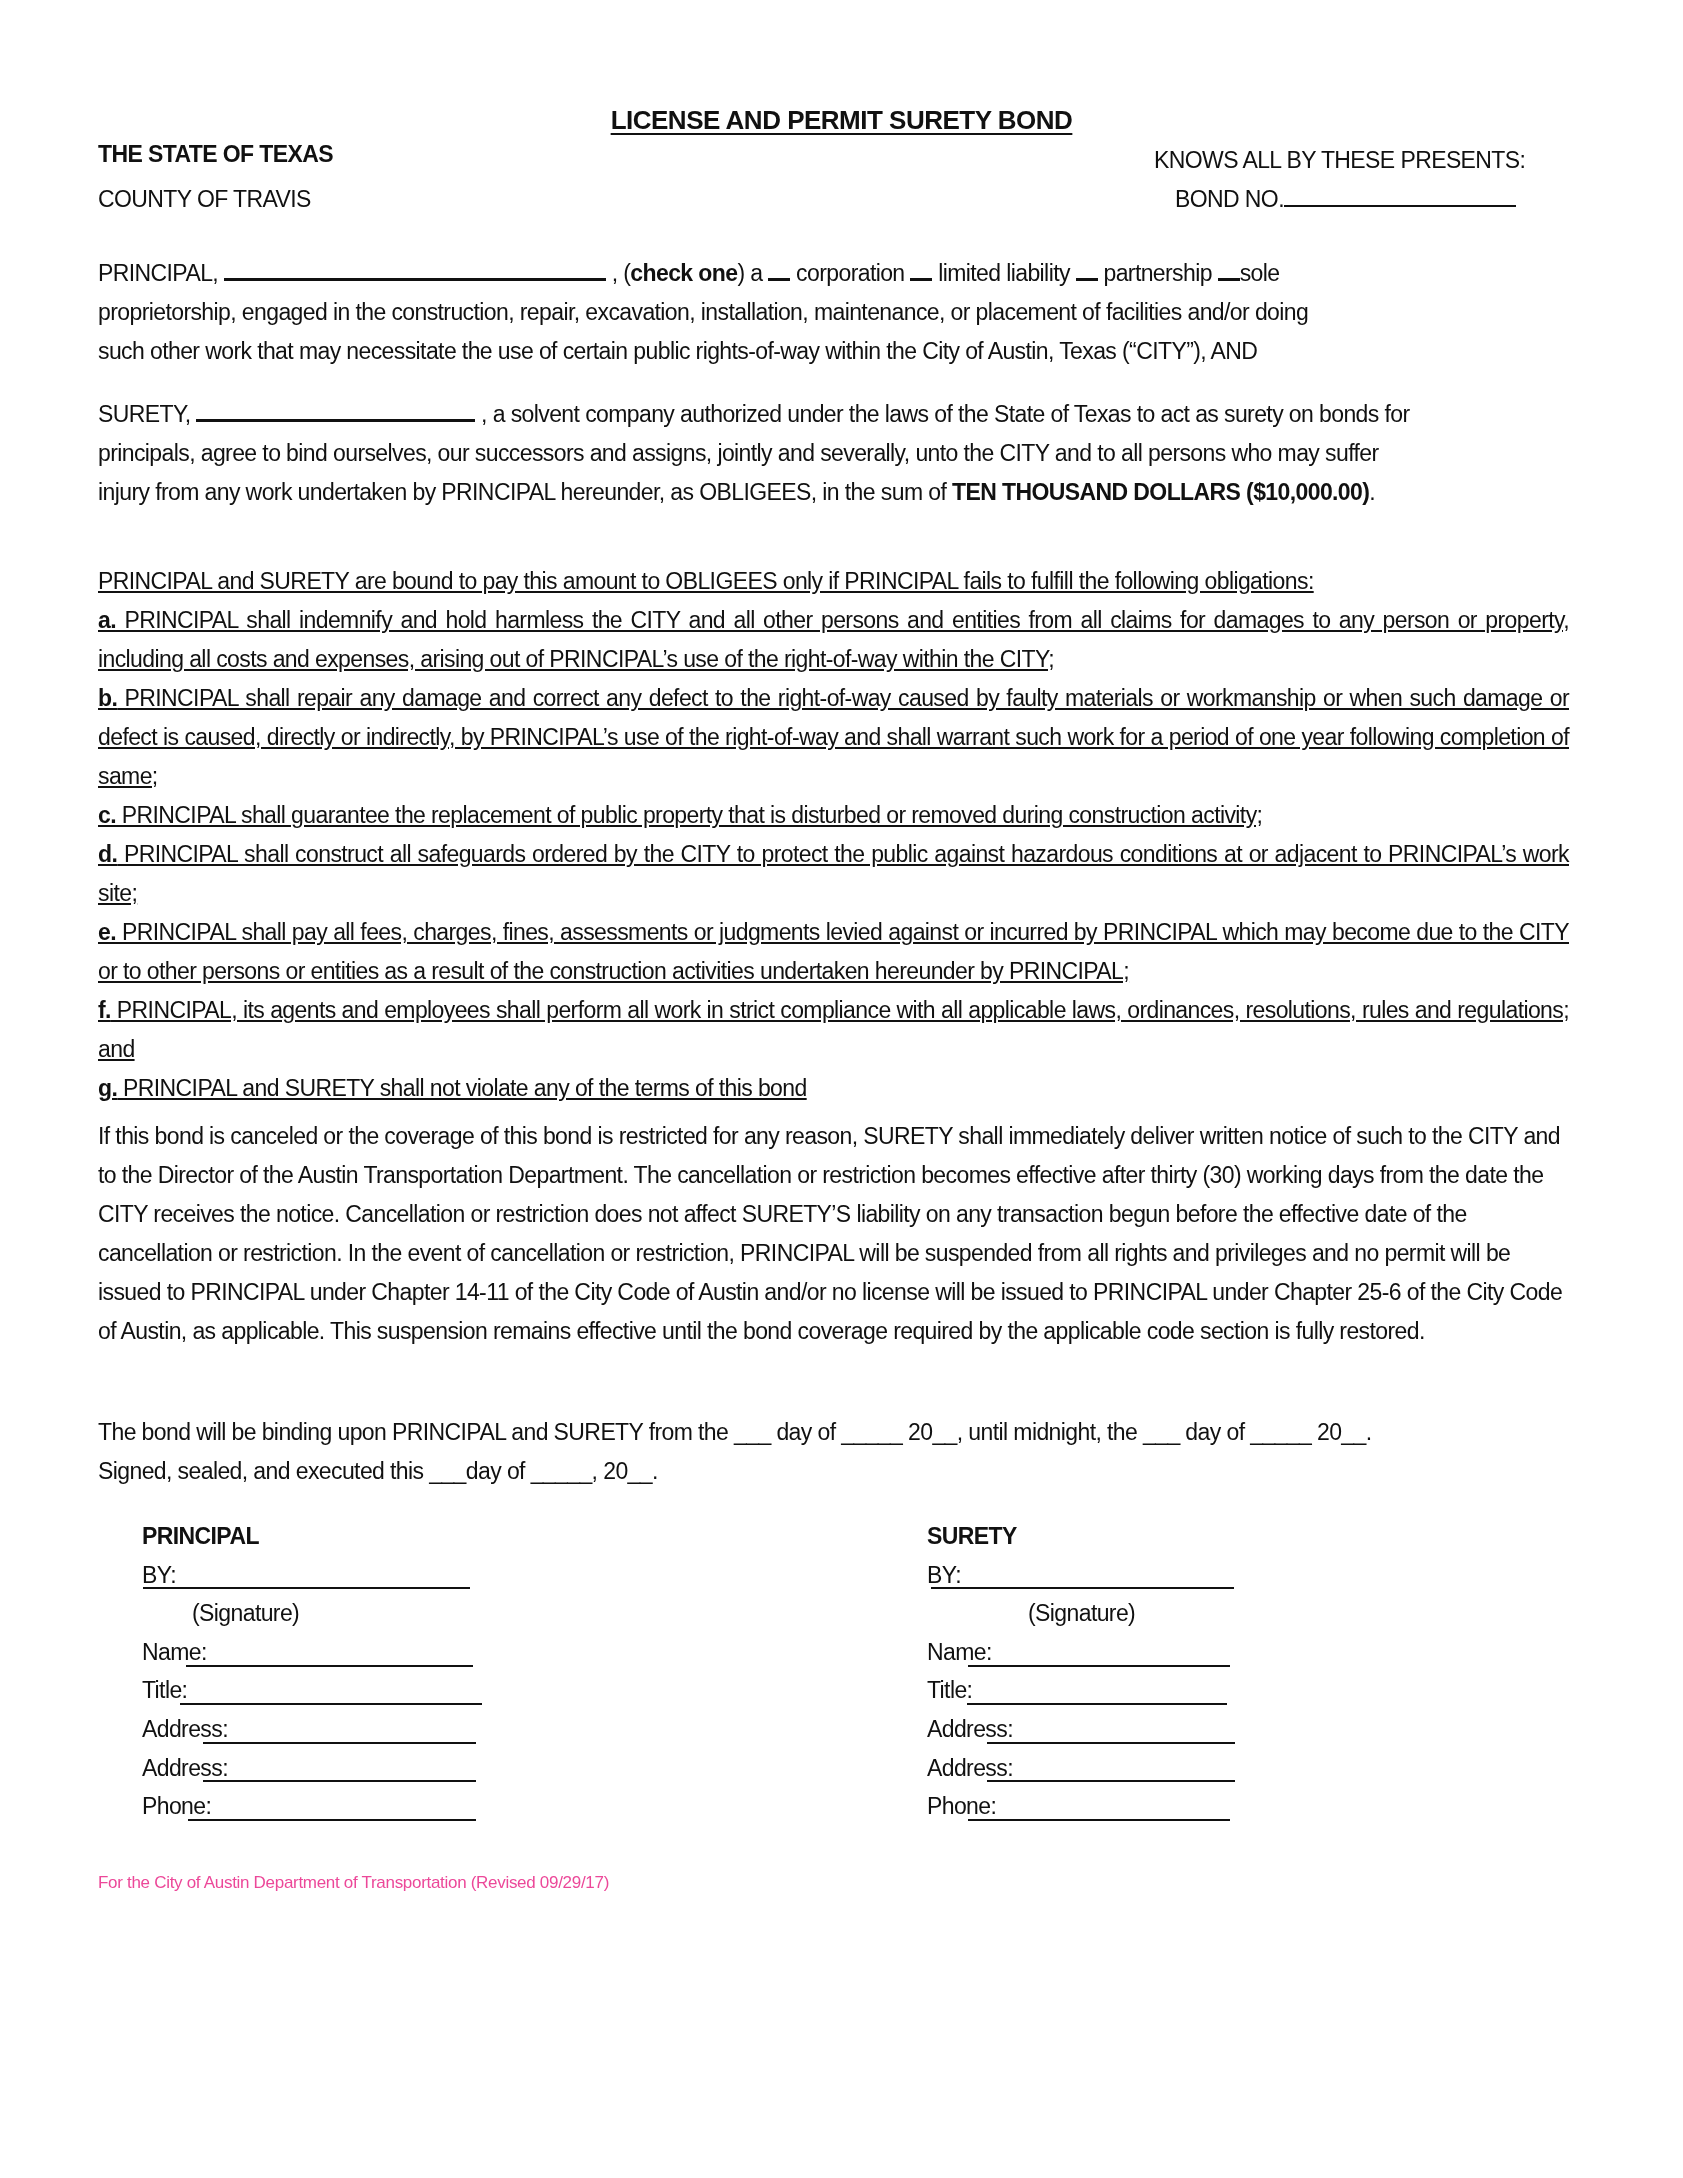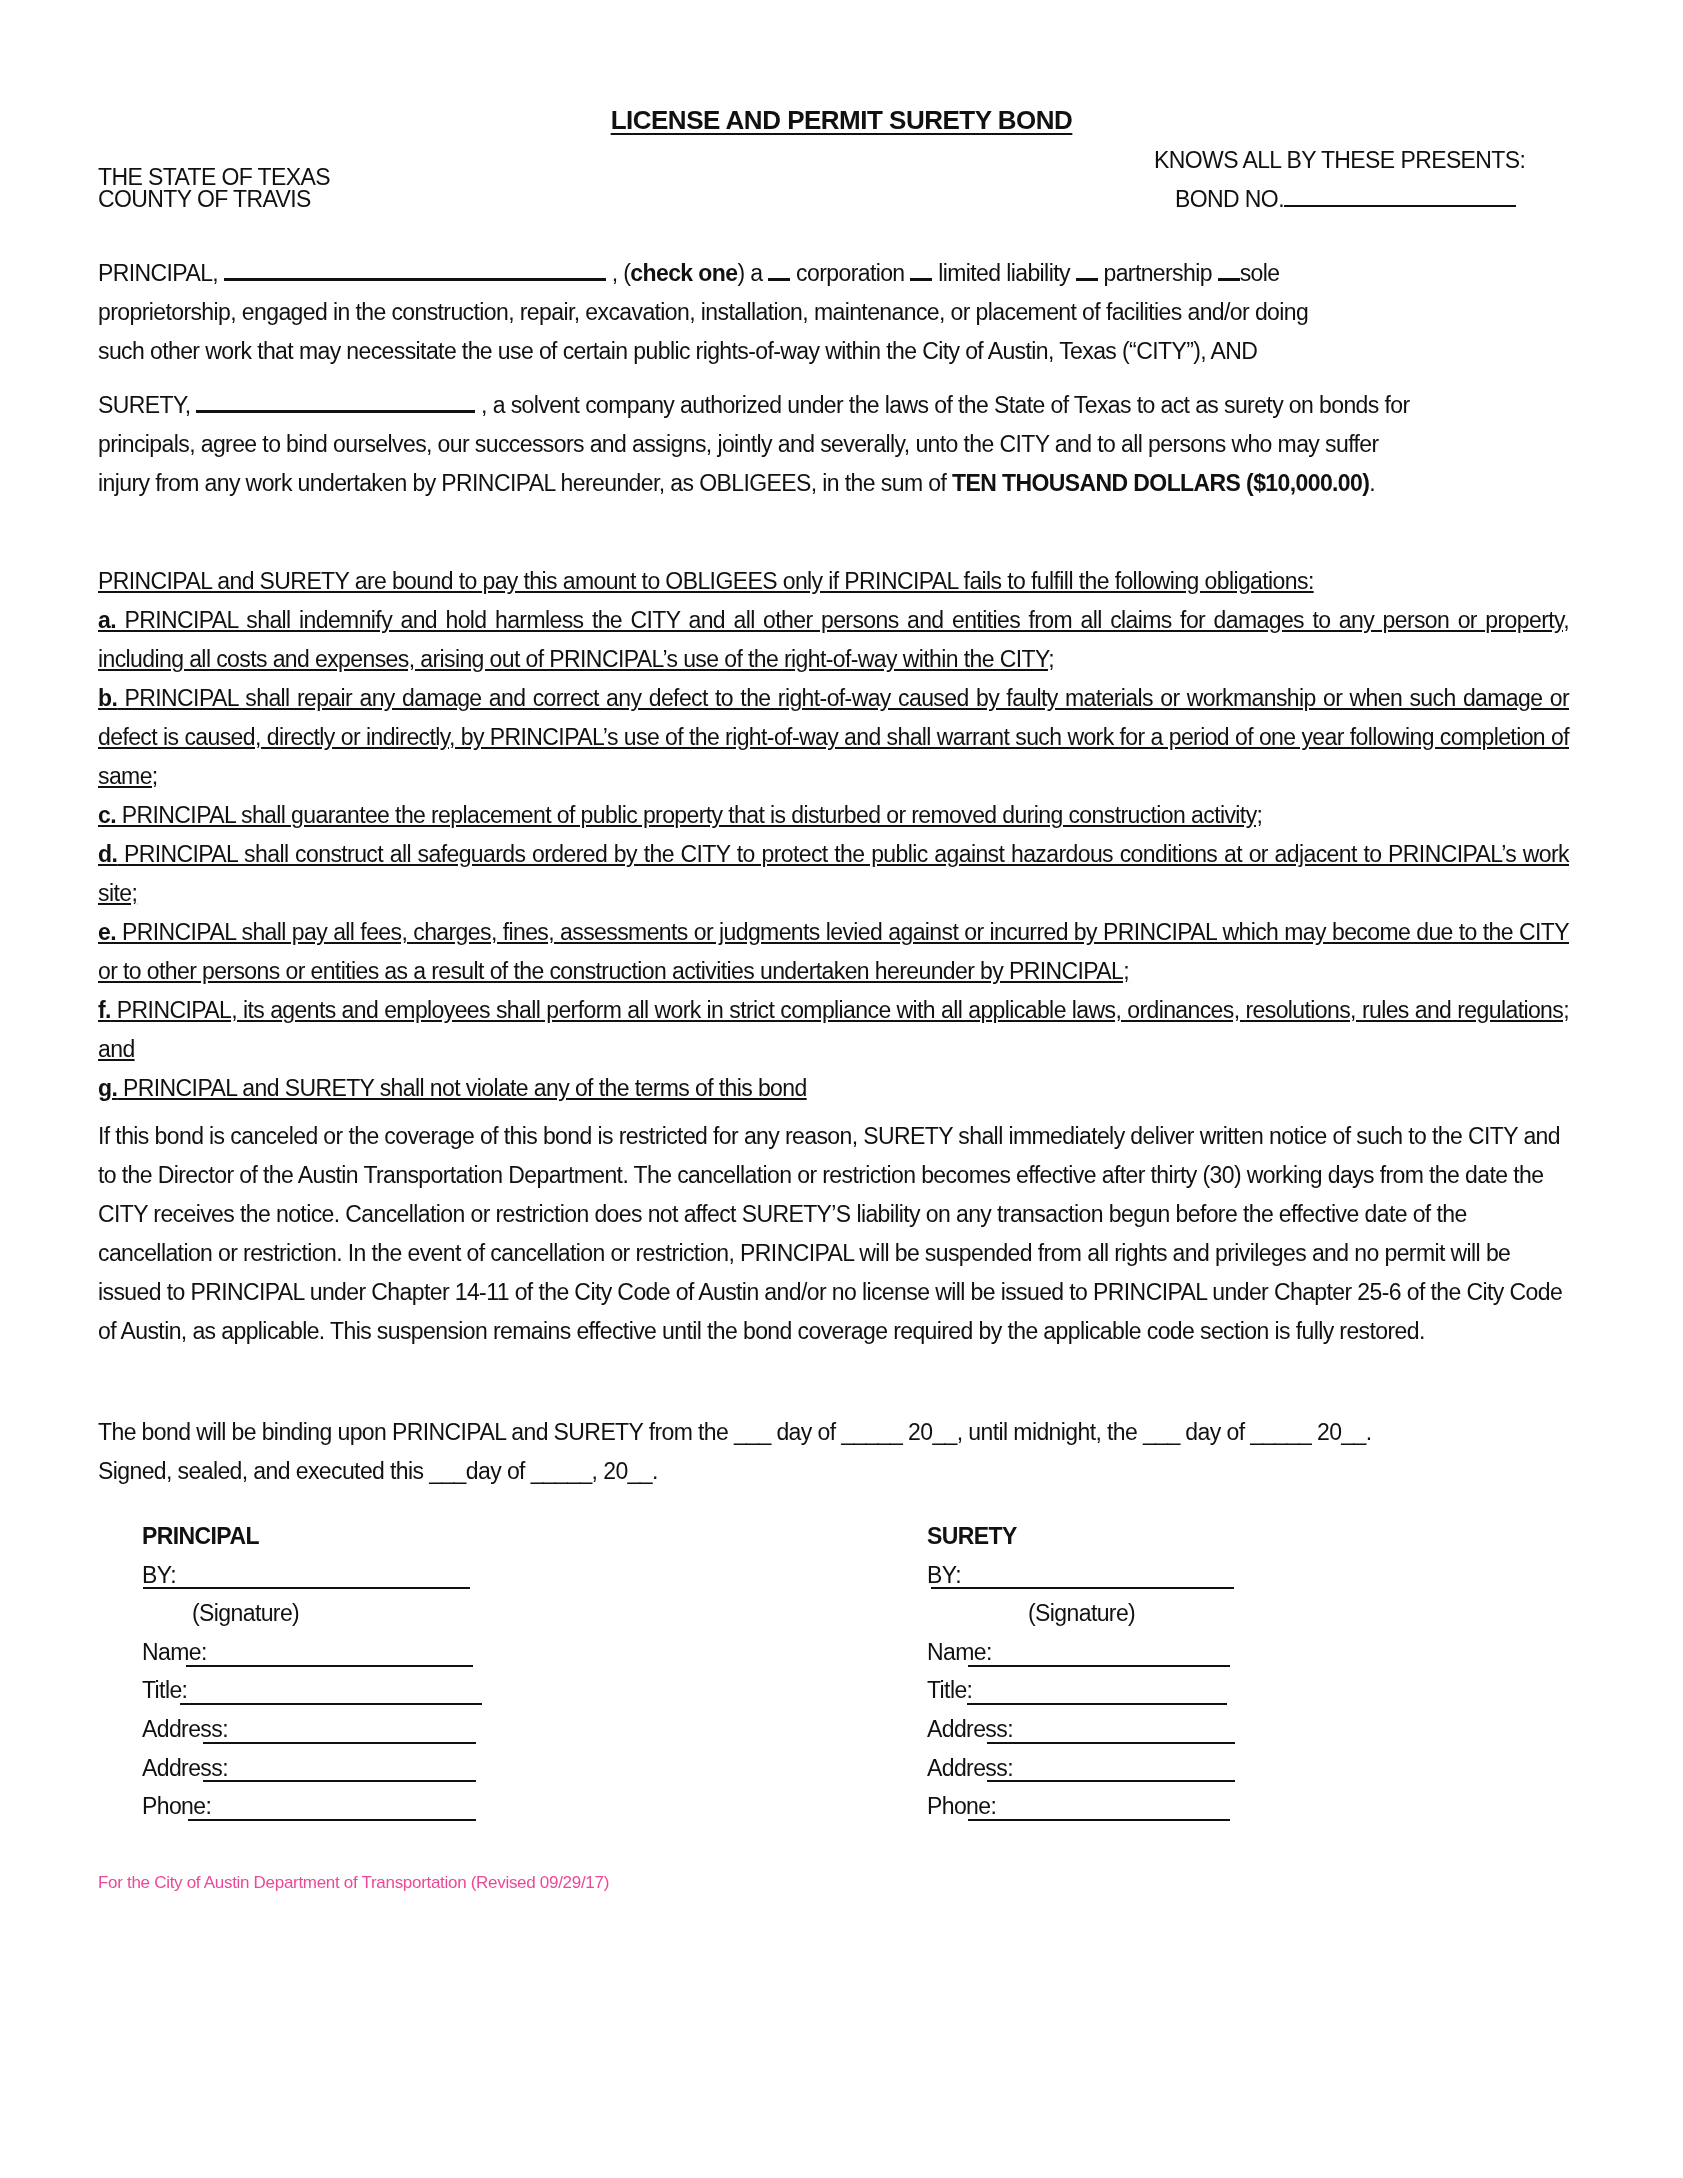--- a/index.html
+++ b/index.html
@@ -18,21 +18,21 @@
   .sig-line { position: absolute; border-bottom: 2px solid #111; height: 0; }
   .footer { position: absolute; left: 98px; top: 1873px; font-size: 17px; letter-spacing: -0.3px; color: #ec4899; }
 </style>
 </head>
 <body>
 
 <div class="page">
 
   <div class="t title">LICENSE AND PERMIT SURETY BOND</div>
 
-  <div class="t" style="left:98px; top:166px;">THE STATE OF TEXAS</div>
+  <div class="t" style="left:98px; top:143px;font-weight:bold;">THE STATE OF TEXAS</div>
   <div class="t" style="left:98px; top:188px;">COUNTY OF TRAVIS</div>
   <div class="t" style="left:1154px; top:149px;">KNOWS ALL BY THESE PRESENTS:</div>
   <div class="t" style="left:1175px; top:188px;">
     <span>BOND NO.</span><span class="blank" style="width:232px;"></span>
   </div>
 
   <div class="para" style="top:254px;">
     <div>
       <span>PRINCIPAL,</span>
       <span class="blank" style="width:382px; border-bottom-width:3px;"></span><span> , (</span><span class="b">check one</span><span>) a </span>
@@ -41,21 +41,21 @@
       <span class="blank" style="width:22px; border-bottom-width:3px;"></span>
       <span>limited liability</span>
       <span class="blank" style="width:22px; border-bottom-width:3px;"></span>
       <span>partnership</span>
       <span class="blank" style="width:22px; border-bottom-width:3px;"></span><span>sole</span>
     </div>
     <div>proprietorship, engaged in the construction, repair, excavation, installation, maintenance, or placement of facilities and/or doing</div>
     <div>such other work that may necessitate the use of certain public rights-of-way within the City of Austin, Texas (“CITY”), AND</div>
   </div>
 
-  <div class="para" style="top:386px;">
+  <div class="para" style="top:395px;">
     <div>
       <span>SURETY,</span>
       <span class="blank" style="width:279px; border-bottom-width:3px;"></span><span> , a solvent company authorized under the laws of the State of Texas to act as surety on bonds for</span>
     </div>
     <div>principals, agree to bind ourselves, our successors and assigns, jointly and severally, unto the CITY and to all persons who may suffer</div>
     <div><span>injury from any work undertaken by PRINCIPAL hereunder, as OBLIGEES, in the sum of </span><span class="b">TEN THOUSAND DOLLARS ($10,000.00)</span><span>.</span></div>
   </div>
 
   <div class="para just" style="top:562px;">
     <div style="text-align:left;">PRINCIPAL and SURETY are bound to pay this amount to OBLIGEES only if PRINCIPAL fails to fulfill the following obligations:</div>

